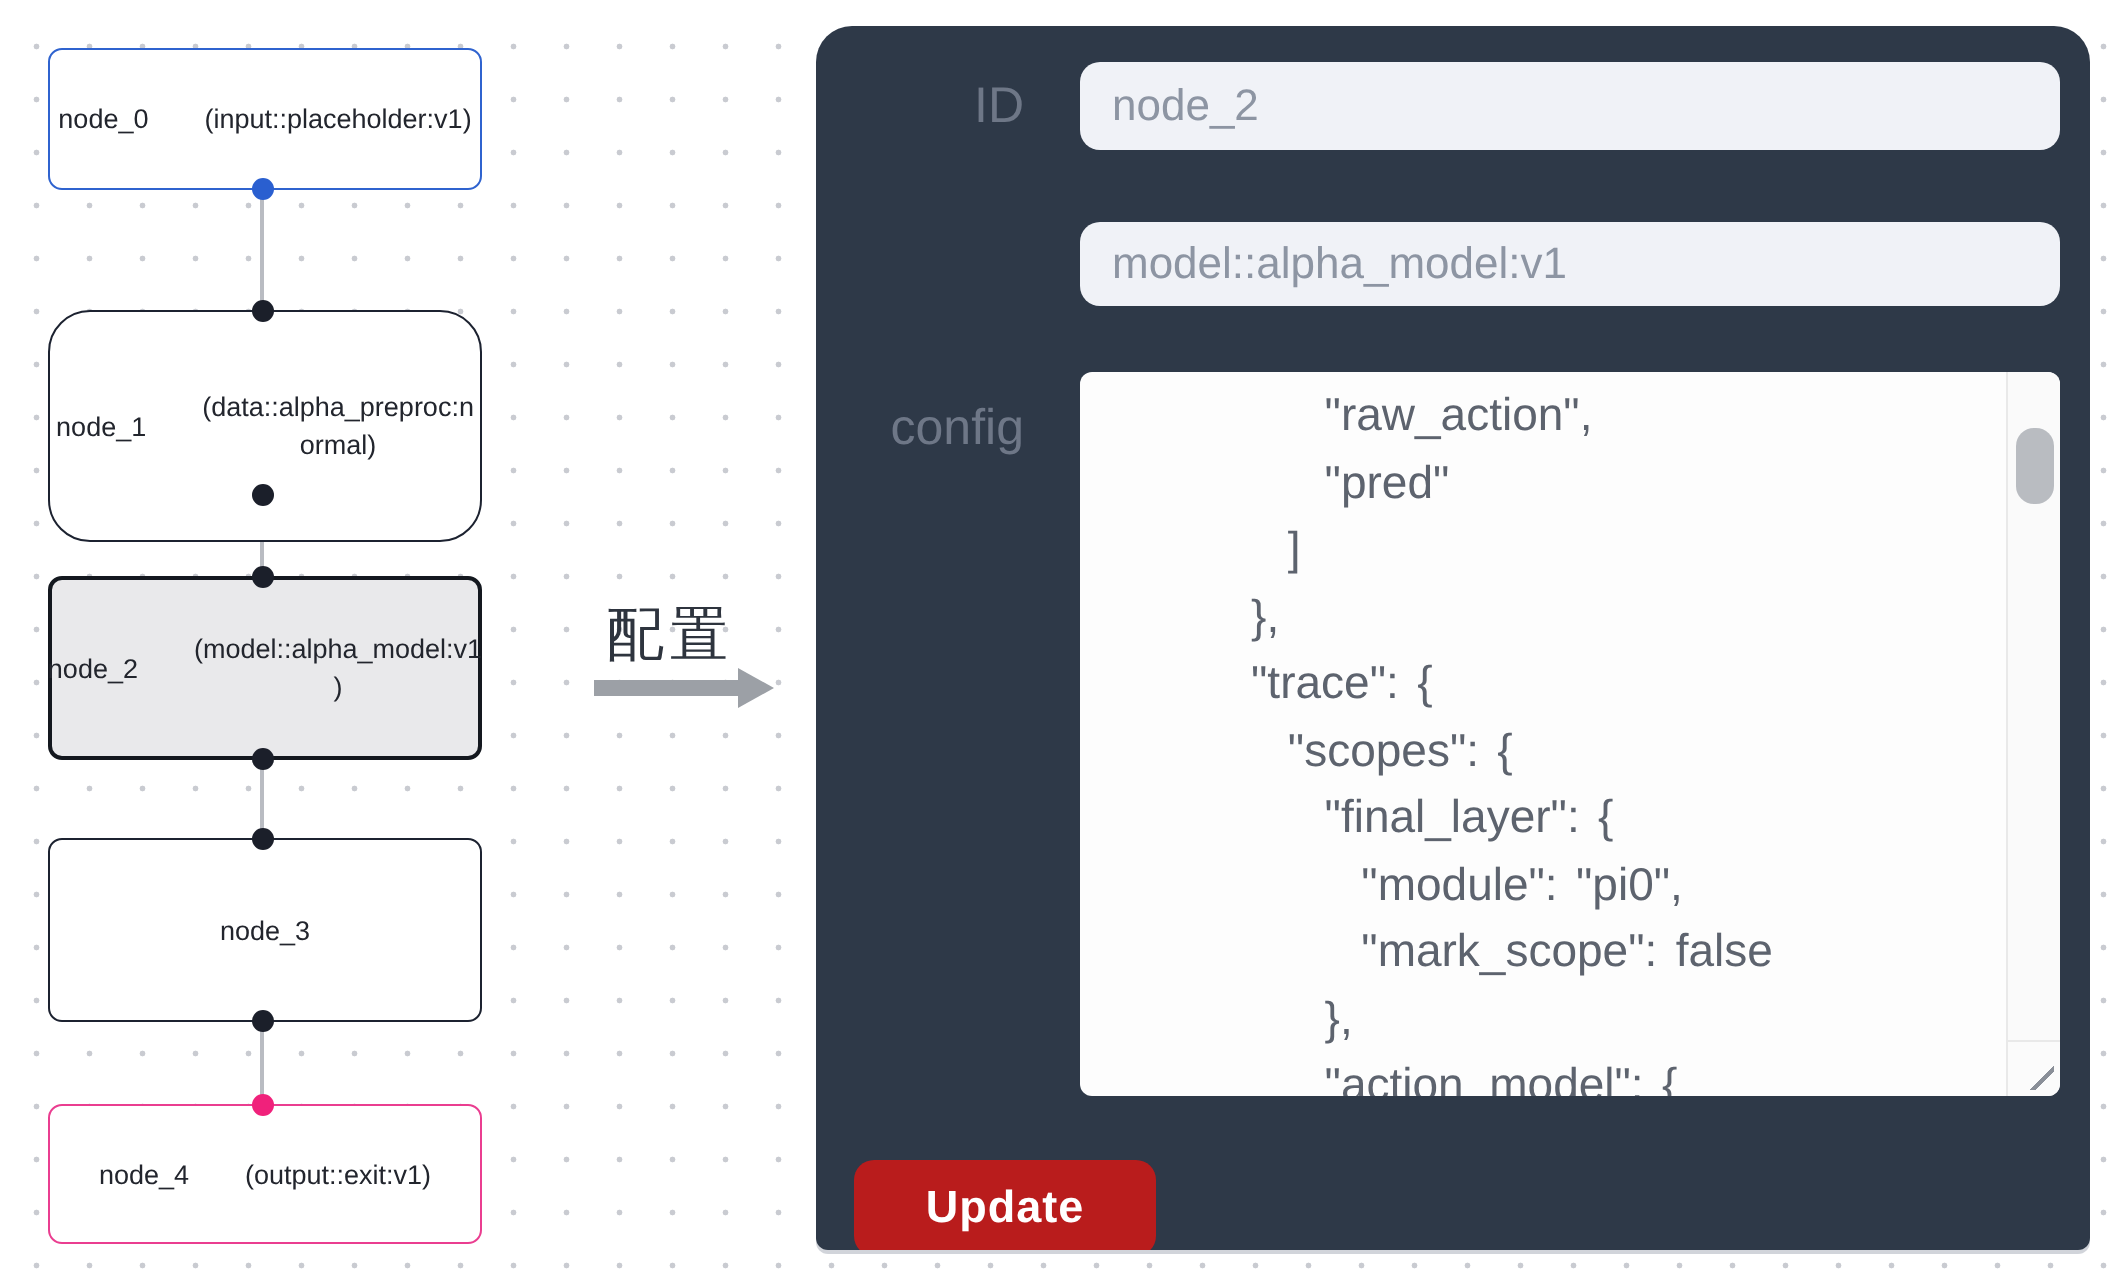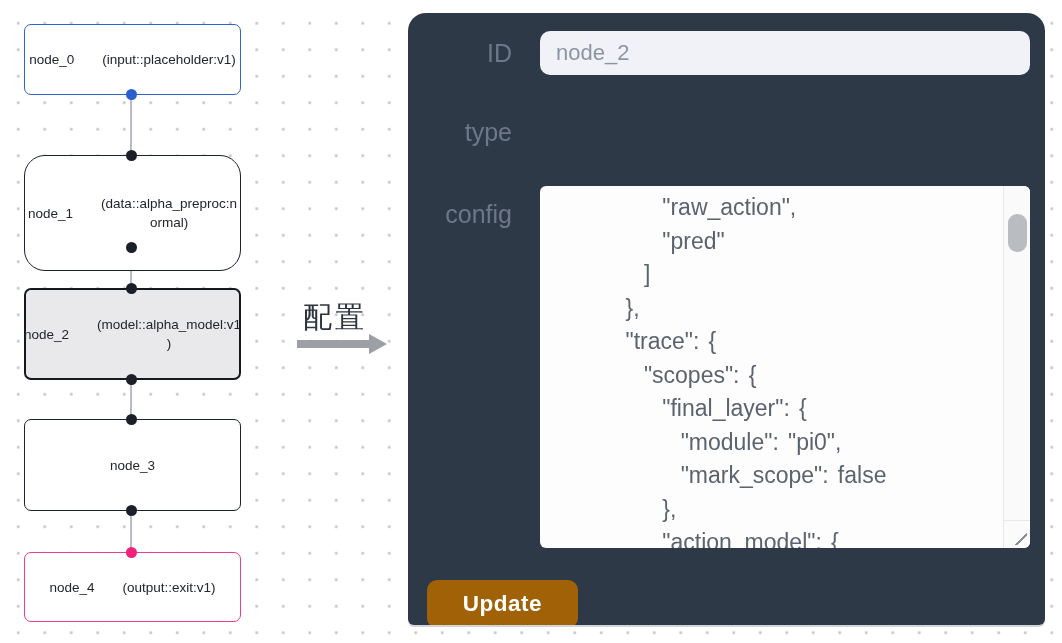--- a/index.html
+++ b/index.html
@@ -69,21 +69,21 @@
     background:#fafafa; border-left:1px solid #e9e9e9; }
   .ta-thumb { position:absolute; left:3.5px; top:28px; width:19px; height:38px;
     border-radius:9px; background:#b9bcc1; }
   .ta-corner { position:absolute; right:0; bottom:0; width:27px; height:28px;
     background:#fbfbfb; border-left:1px solid #e9e9e9; border-top:1px solid #e9e9e9; }
   .rsz { position:absolute; right:3px; bottom:3px; width:15px; height:15px;
     background:repeating-linear-gradient(135deg, transparent 0 3.5px, #8a8f98 3.5px 5.5px, transparent 5.5px 9px);
     clip-path:polygon(100% 0, 100% 100%, 0 100%); }
   .update-btn {
     position:absolute; left:19px; top:567px; width:151px; height:48px;
-    background:#a16207; color:#fff; border:none; border-radius:10px;
+    background:#b91c1c; color:#fff; border:none; border-radius:10px;
     font-size:22.5px; font-weight:700; letter-spacing:.5px;
     font-family:"Liberation Sans", sans-serif; cursor:pointer;
   }
 </style>
 </head>
 <body>
 
 <div class="stage">
 
   <div>
@@ -127,21 +127,21 @@
   <div class="cfg-label">配置</div>
   <div class="arrow">
     <div class="arrow-shaft"></div>
     <div class="arrow-head"></div>
   </div>
 
   <div class="panel">
     <div class="flabel lbl-id">ID</div>
     <input class="finput in-id" type="text" value="node_2" style="">
 
-    <div class="flabel lbl-type">type</div>
+    <input class="finput in-type" type="text" value="model::alpha_model:v1" style="">
 
     <div class="flabel lbl-config">config</div>
     <div class="ta">
       <pre class="cfg-text">            "raw_action",
             "pred"
           ]
         },
         "trace": {
           "scopes": {
             "final_layer": {

